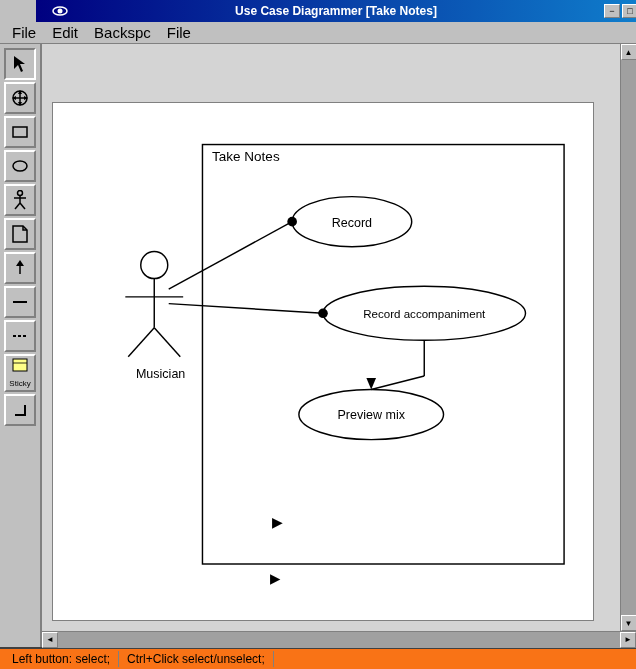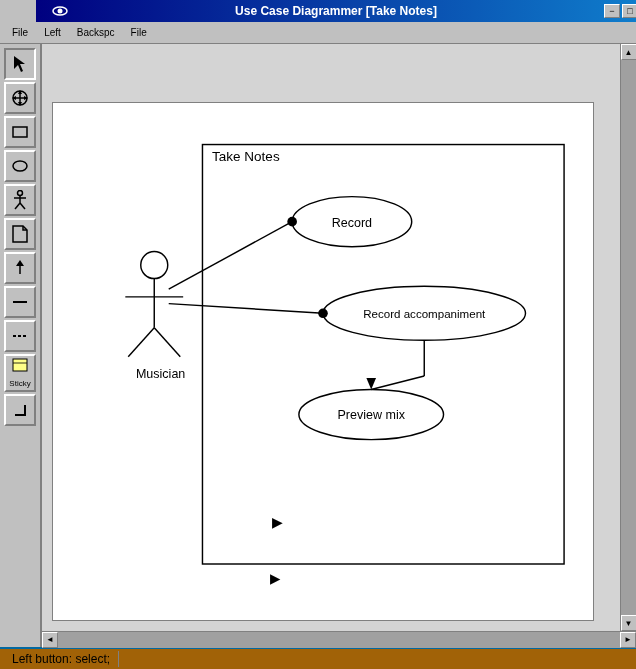--- a/index.html
+++ b/index.html
@@ -60,21 +60,21 @@
       width: 100%;
       height: 22px;
       background: #c0c0c0;
       display: flex;
       align-items: center;
       border-bottom: 1px solid #808080;
       padding: 0 4px;
     }
     .menu-item {
       padding: 2px 8px;
-      font-size: 10px;
+      font-size: 15px;
       cursor: pointer;
     }
 
     
     #main-layout {
       display: flex;
       width: 100%;
       height: calc(669px - 22px - 22px - 22px);
     }
 
@@ -159,22 +159,22 @@
     
     #diagram-svg {
       width: 100%;
       height: 100%;
     }
 
     
     #status-bar {
       width: 100%;
       height: 22px;
-      background: #a16207;
-      border-top: 2px solid #0369a1;
+      background: #f97316;
+      border-top: 2px solid #404040;
       display: flex;
       align-items: center;
       padding: 0 4px;
       gap: 0;
     }
     .status-section {
       padding: 1px 8px;
       font-size: 12px;
       border-right: 1px solid #808080;
     }
@@ -218,21 +218,21 @@
   <span id="title-text">Use Case Diagrammer [Take Notes]</span>
   <div id="window-controls">
     <div class="win-btn">−</div>
     <div class="win-btn">□</div>
     <div class="win-btn">✕</div>
   </div>
 </div>
 
 <div id="menu-bar">
   <span class="menu-item">File</span>
-  <span class="menu-item">Left</span>
+  <span class="menu-item">Edit</span>
   <span class="menu-item">Backspc</span>
   <span class="menu-item">File</span>
 </div>
 
 <div id="main-layout">
 
   <div id="toolbar">
 
     <div class="tool-btn active" title="Select">
       <svg width="18" height="18" viewBox="0 0 18 18">
@@ -379,13 +379,14 @@
       <div class="scroll-btn-h">◄</div>
       <div class="scroll-track-h"></div>
       <div class="scroll-btn-h">►</div>
     </div>
   </div>
 
 </div>
 
 <div id="status-bar">
   <span class="status-section">Left button: select;</span>
+  <span class="status-section">Ctrl+Click select/unselect;</span>
 </div>
 
 </body></html>

